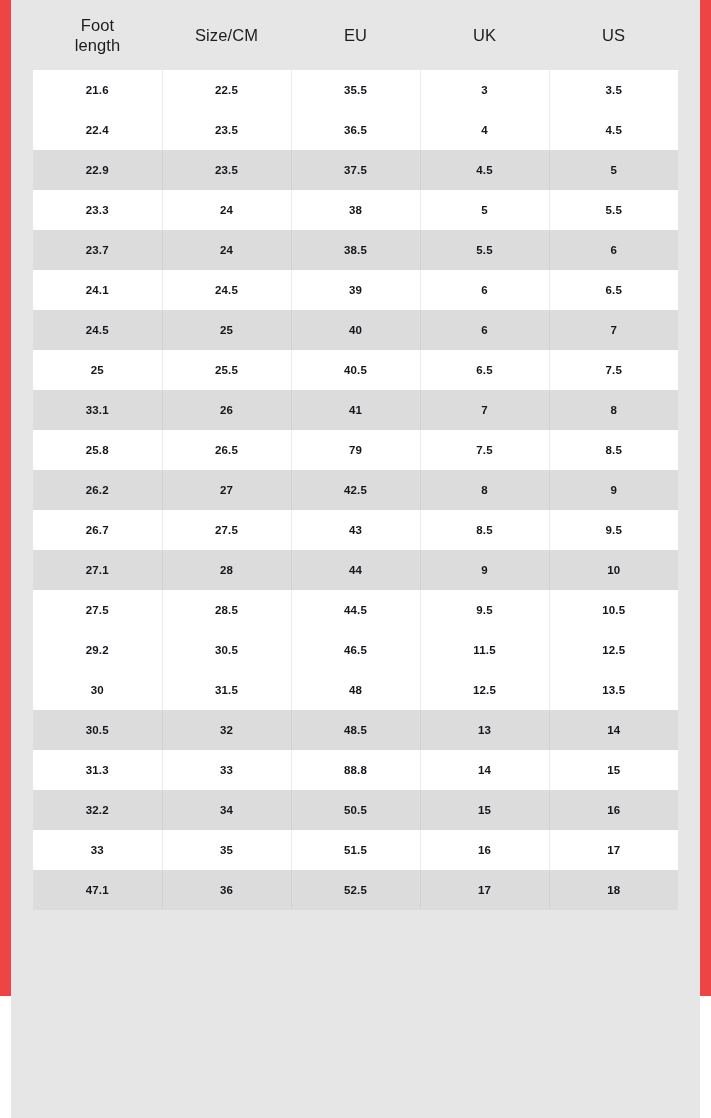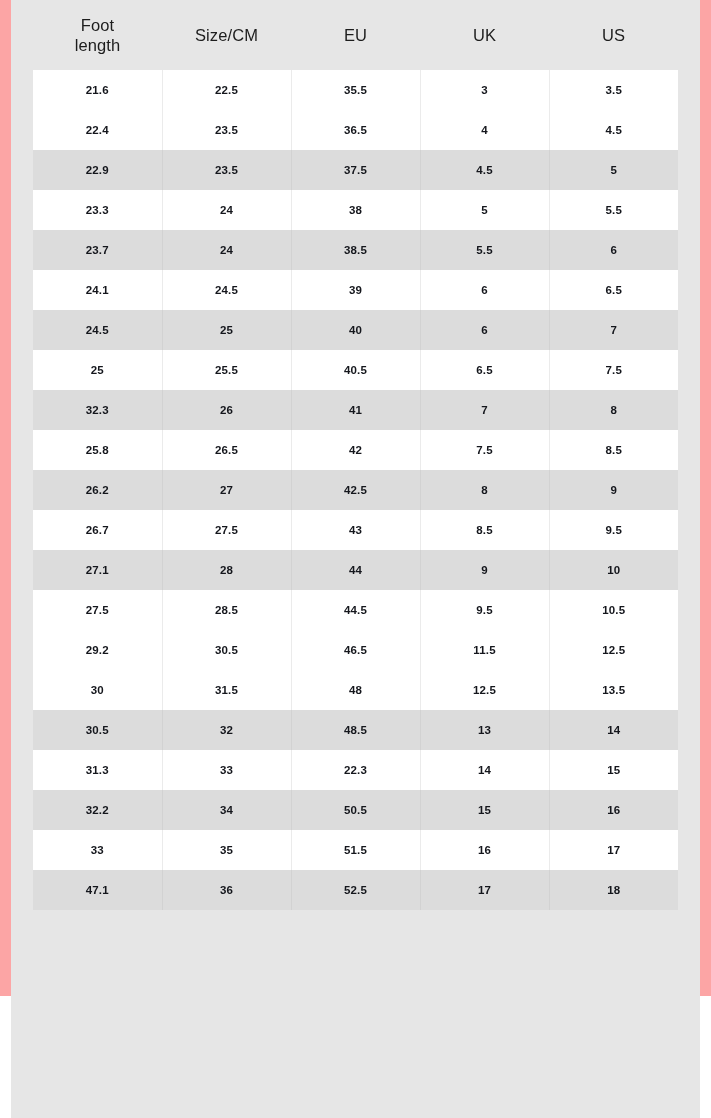--- a/index.html
+++ b/index.html
@@ -13,21 +13,21 @@
     height: 1118px;
     overflow: hidden;
     font-family: "Liberation Sans", sans-serif;
   }
 
   
   #page {
     position: relative;
     width: 711px;
     height: 996px;
-    background: #fca5a5;
+    background: #ef4444;
   }
 
   #gutter {
     position: absolute;
     left: 11px;
     top: 0;
     width: 689px;
     height: 1118px;
     background: #e6e6e6;
   }
@@ -170,30 +170,30 @@
             <td>7</td>
           </tr>
           <tr class="row-odd">
             <td>25</td>
             <td>25.5</td>
             <td>40.5</td>
             <td>6.5</td>
             <td>7.5</td>
           </tr>
           <tr class="row-even">
-            <td>32.3</td>
+            <td>33.1</td>
             <td>26</td>
             <td>41</td>
             <td>7</td>
             <td>8</td>
           </tr>
           <tr class="row-odd">
             <td>25.8</td>
             <td>26.5</td>
-            <td>42</td>
+            <td>79</td>
             <td>7.5</td>
             <td>8.5</td>
           </tr>
           <tr class="row-even">
             <td>26.2</td>
             <td>27</td>
             <td>42.5</td>
             <td>8</td>
             <td>9</td>
           </tr>
@@ -235,21 +235,21 @@
           <tr class="row-even">
             <td>30.5</td>
             <td>32</td>
             <td>48.5</td>
             <td>13</td>
             <td>14</td>
           </tr>
           <tr class="row-odd">
             <td>31.3</td>
             <td>33</td>
-            <td>22.3</td>
+            <td>88.8</td>
             <td>14</td>
             <td>15</td>
           </tr>
           <tr class="row-even">
             <td>32.2</td>
             <td>34</td>
             <td>50.5</td>
             <td>15</td>
             <td>16</td>
           </tr>

